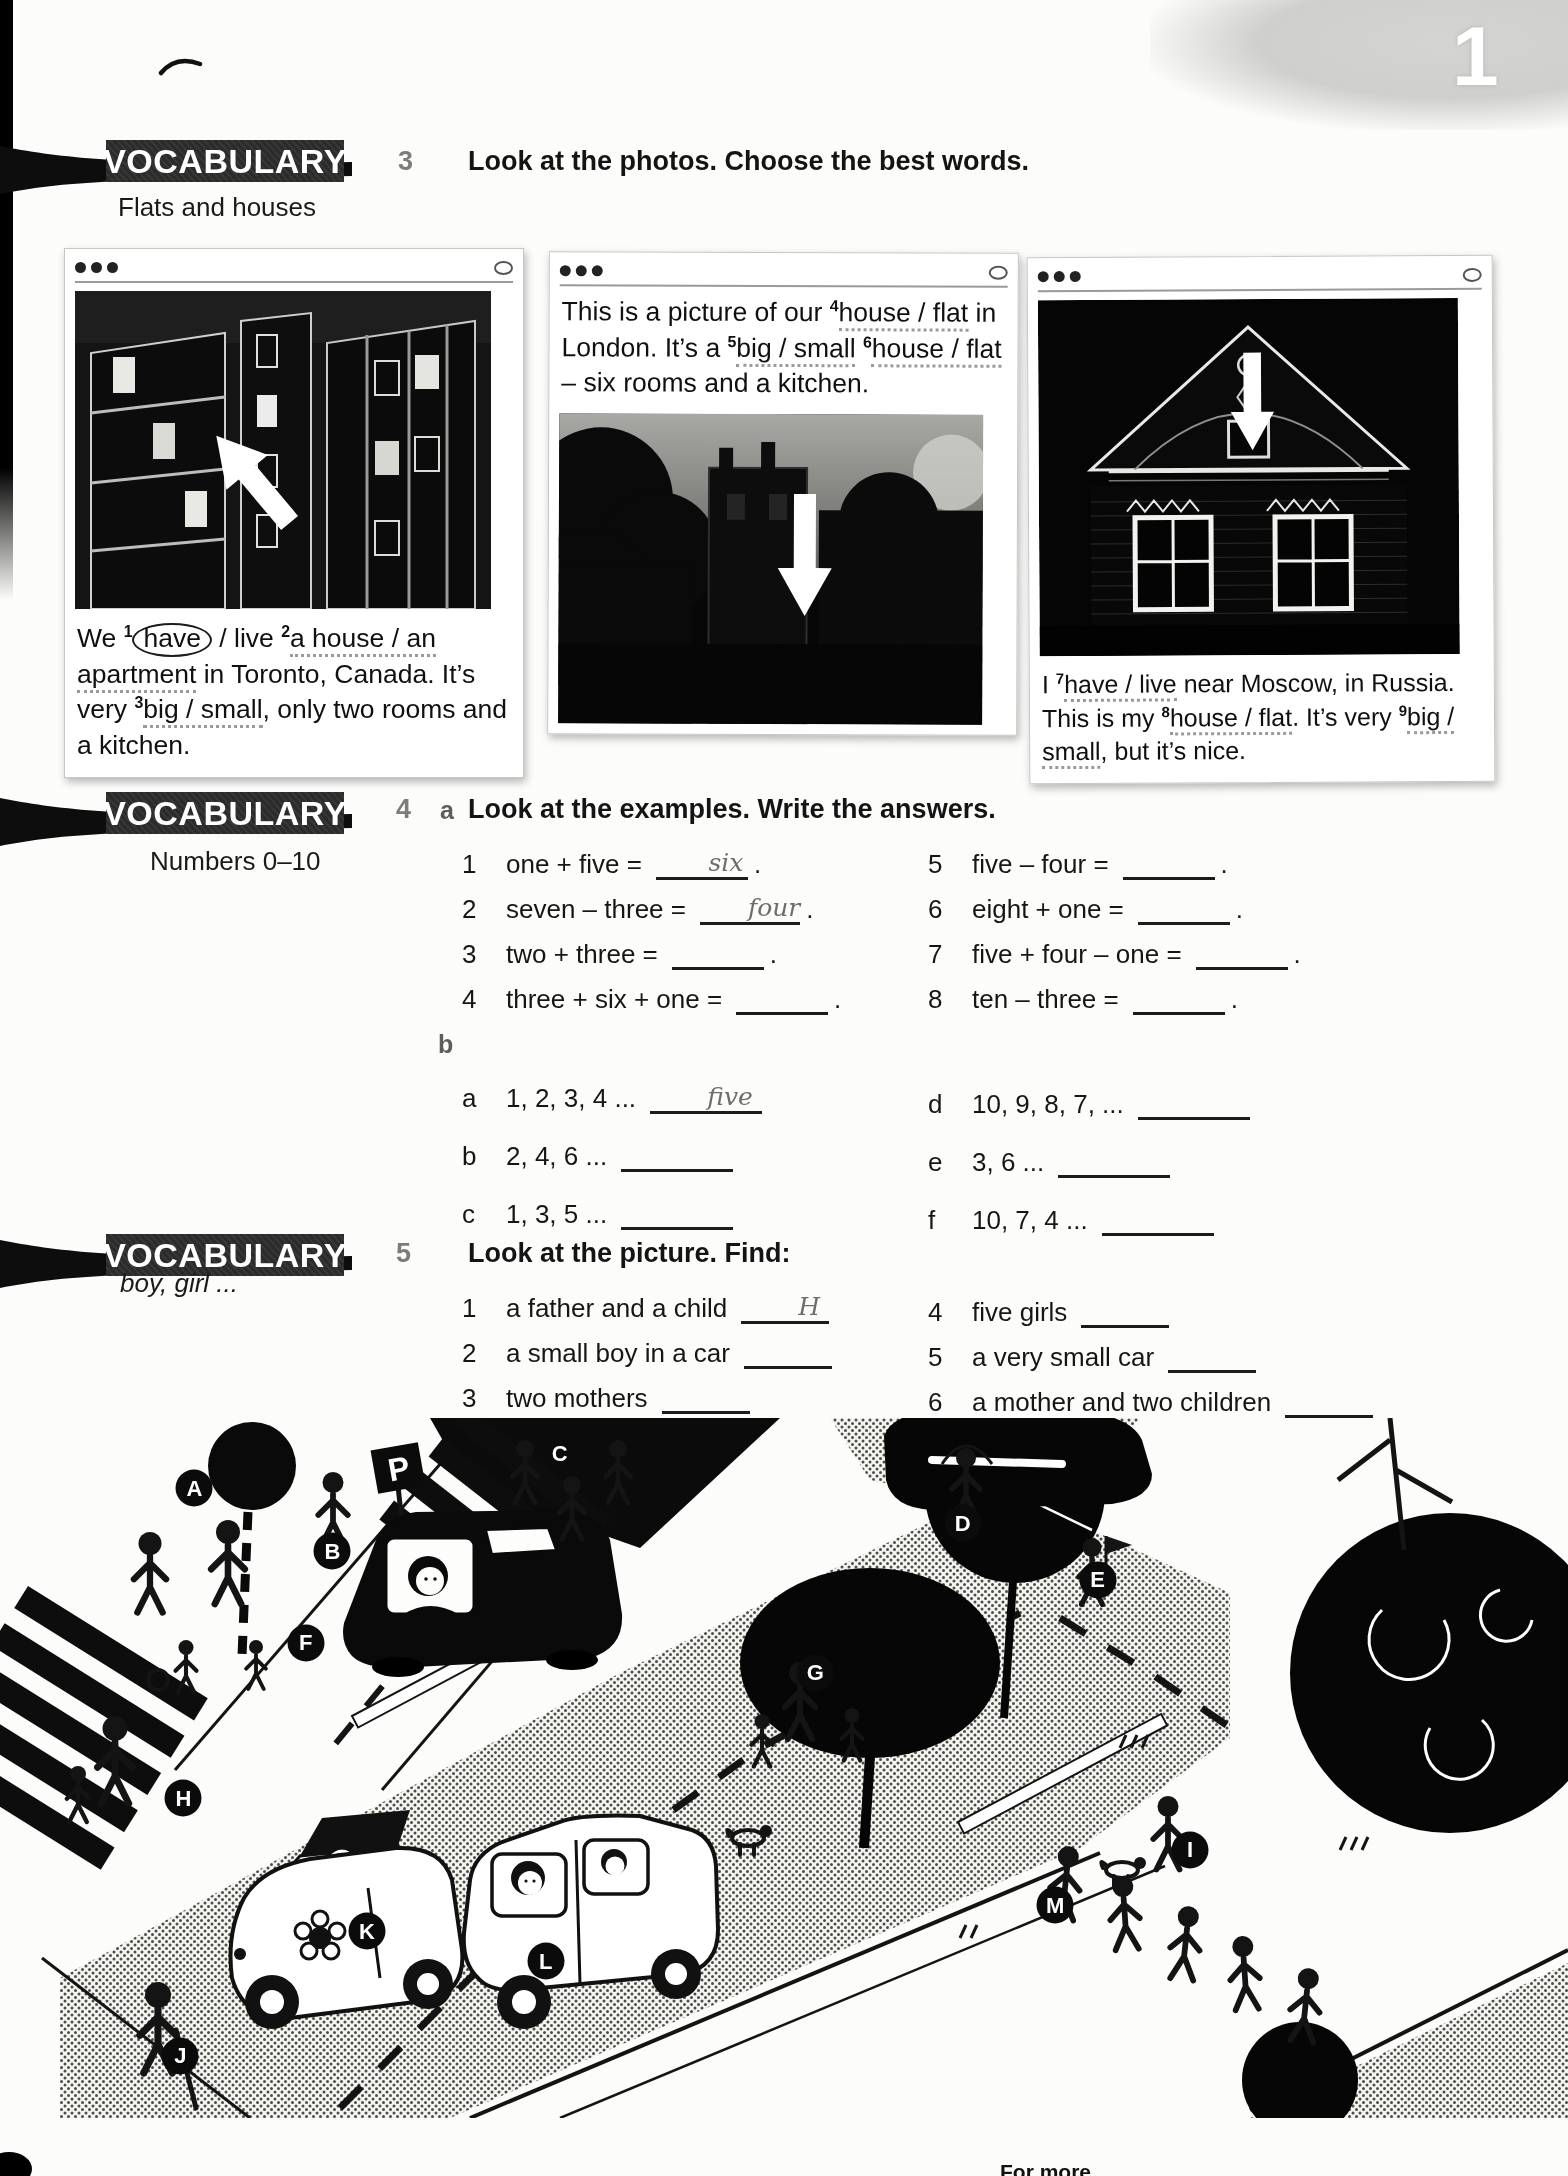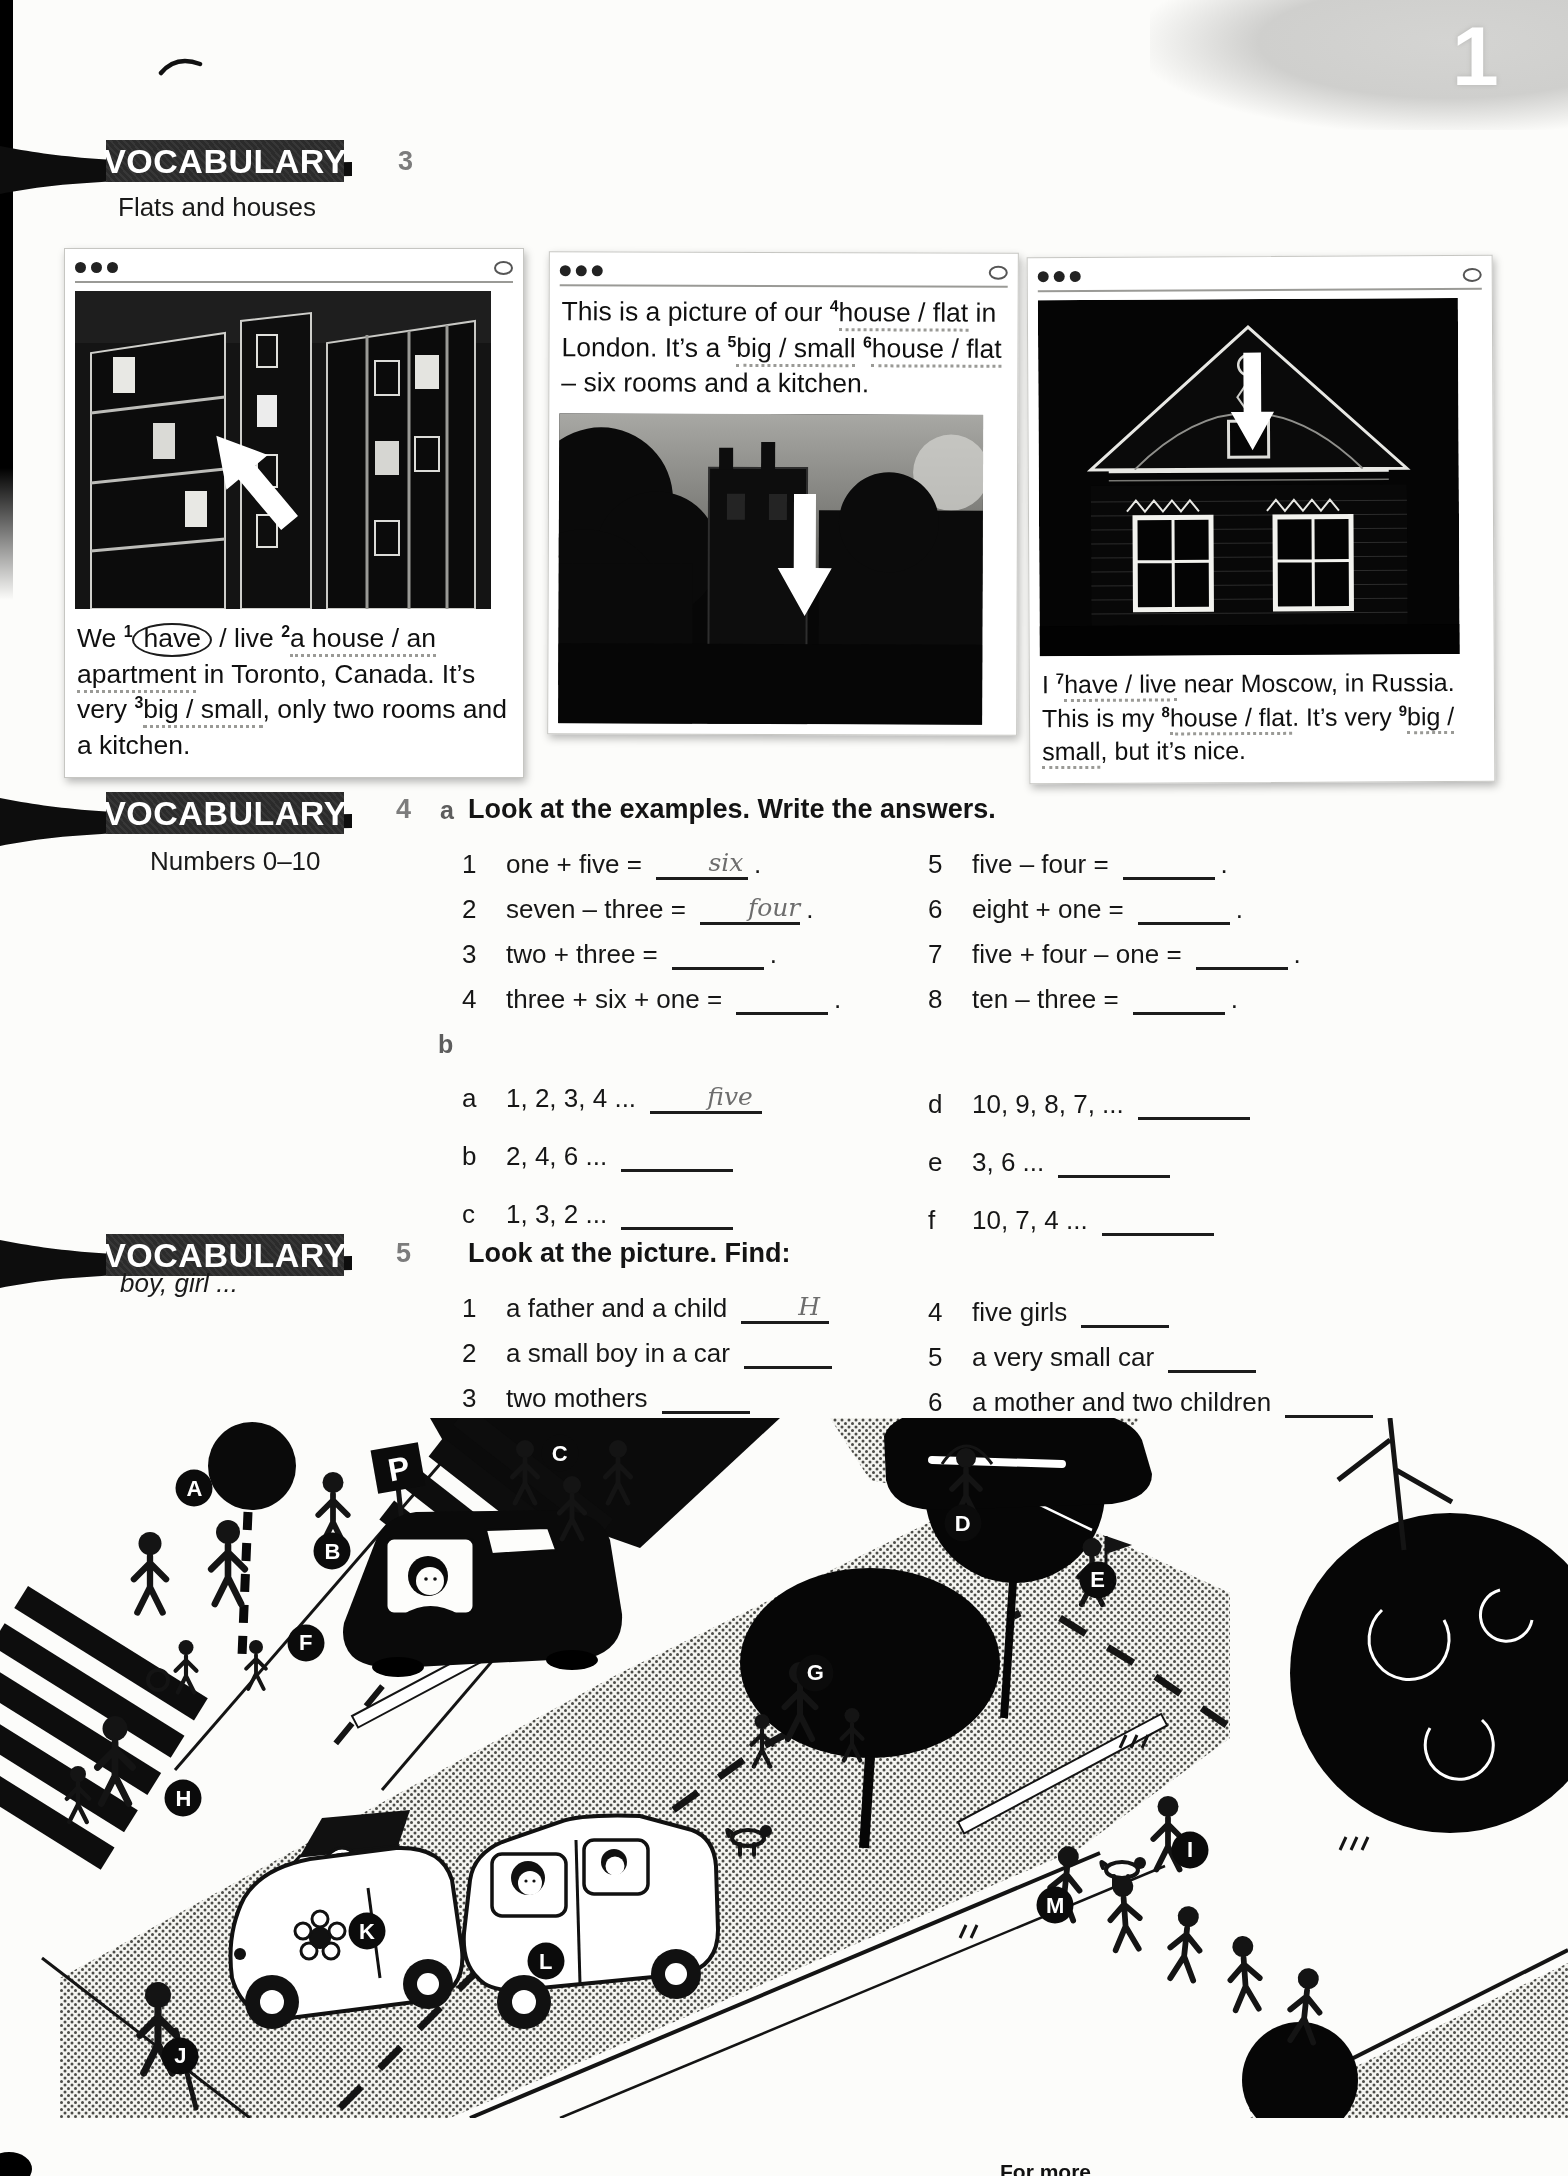--- a/index.html
+++ b/index.html
@@ -68,20 +68,21 @@
   </svg>
 
   <div class="vocab-banner" style="top:136px;">
     <svg width="352" height="64" viewBox="0 0 352 64">
       <path d="M0,10 C70,24 150,30 352,26 L352,40 C160,44 80,42 0,58 Z" fill="#0d0d0d"></path>
     </svg>
     <div class="vocab-tag">VOCABULARY</div>
   </div>
   <div class="vocab-topic" style="left:118px;top:192px;">Flats and houses</div>
   <div class="ex-no" style="left:398px;top:146px;">3</div>
+  <div class="ex-head" style="left:468px;top:146px;">Look at the photos. Choose the best words.</div>
 
   <div class="photo-card" style="left:64px;top:248px;width:438px;">
     <div class="card-top">
       <span class="dots"><i></i><i></i><i></i></span>
       <span class="oval"></span>
     </div>
     <svg class="photo" width="416" height="318" viewBox="0 0 416 318">
       <rect width="416" height="318" fill="#141414"></rect>
       <rect y="0" width="416" height="52" fill="#1e1e1e"></rect>
       <path d="M16,318 L16,62 L150,42 L150,318 Z" fill="#0c0c0c" stroke="#cfcfcb" stroke-width="2"></path>
@@ -264,21 +265,21 @@
   </div>
       <div class="row">
     <span class="rnum">b</span>
     <span class="rtext">2, 4, 6 ...</span>
     <span class="blank w110">
           <span class="hand"></span>
         </span>
   </div>
       <div class="row">
     <span class="rnum">c</span>
-    <span class="rtext">1, 3, 2 ...</span>
+    <span class="rtext">1, 3, 5 ...</span>
     <span class="blank w110">
           <span class="hand"></span>
         </span>
   </div>
     </div>
   <div class="ex-col wide-gap" style="left:928px;top:1092px;">
       <div class="row">
     <span class="rnum">d</span>
     <span class="rtext">10, 9, 8, 7, ...</span>
     <span class="blank w110">

